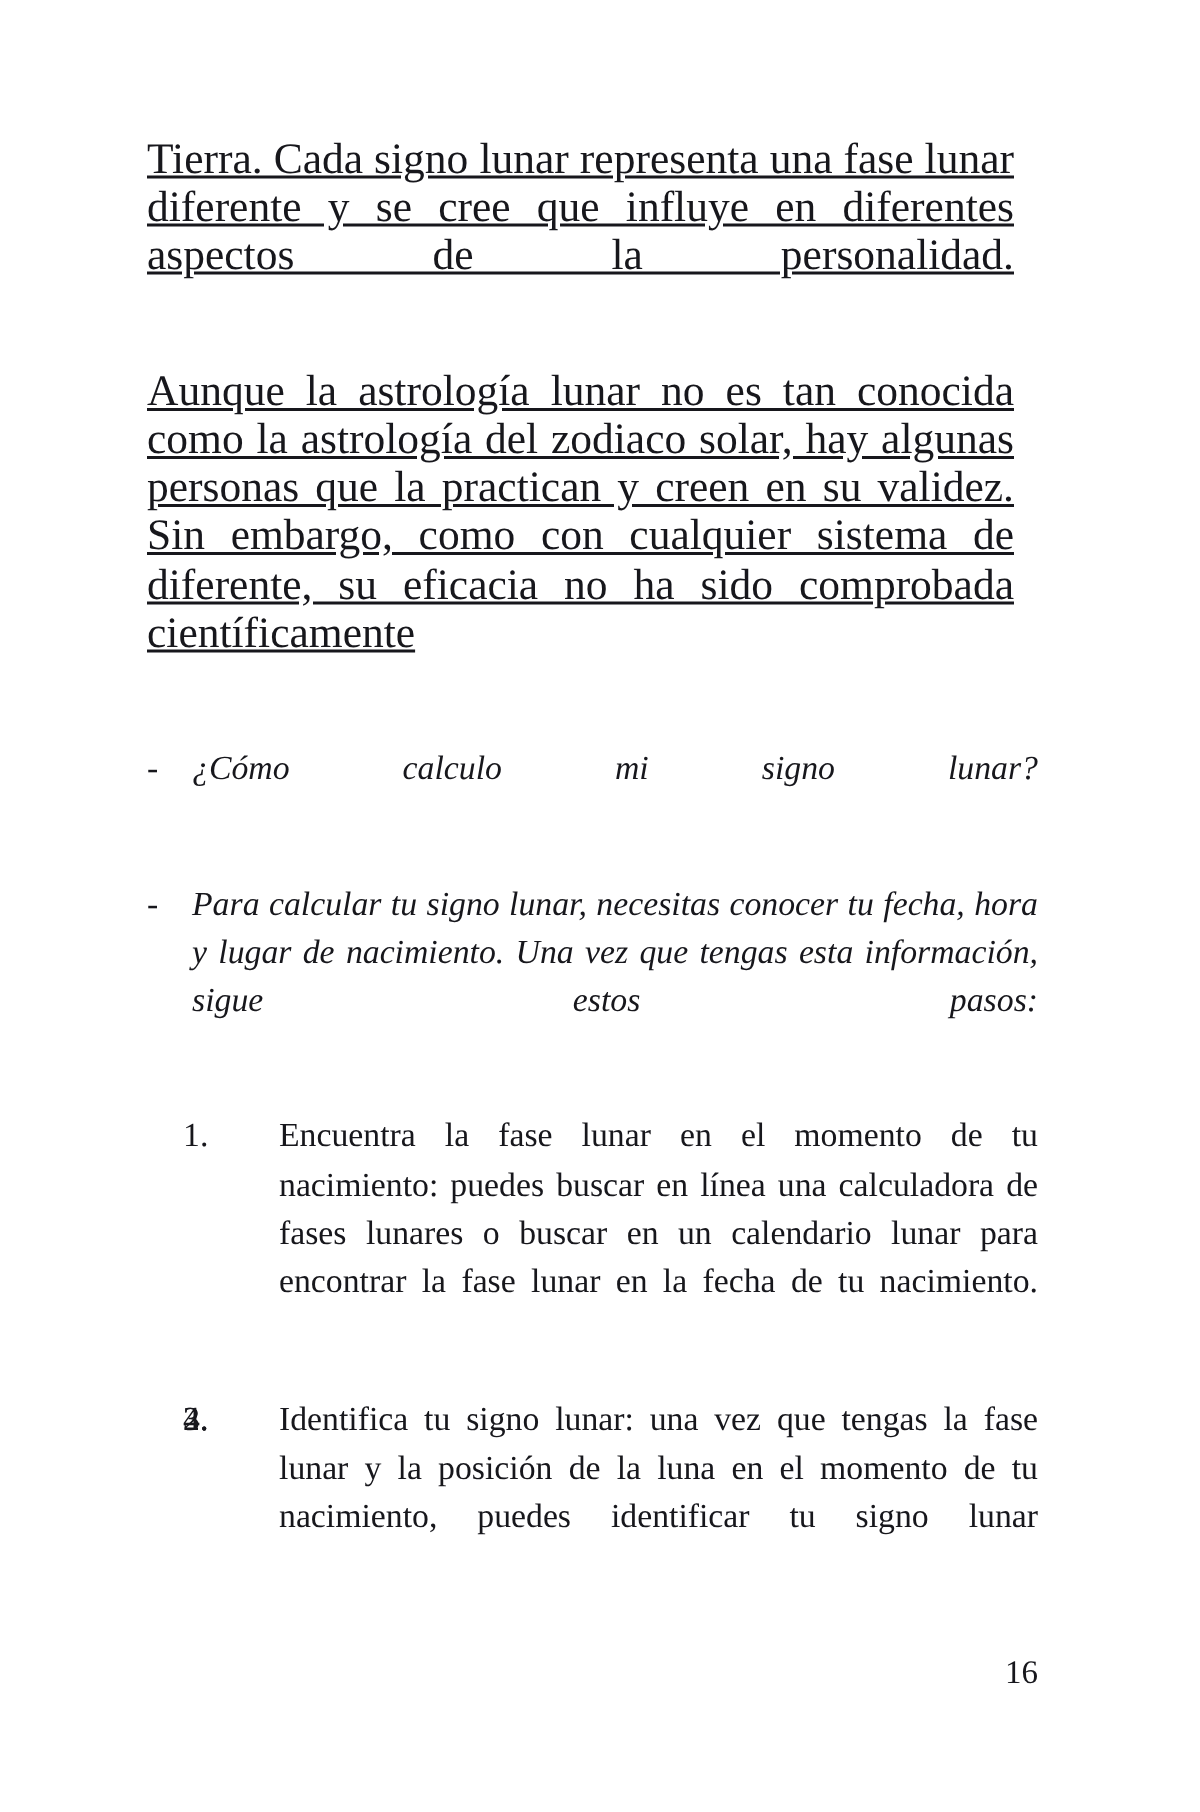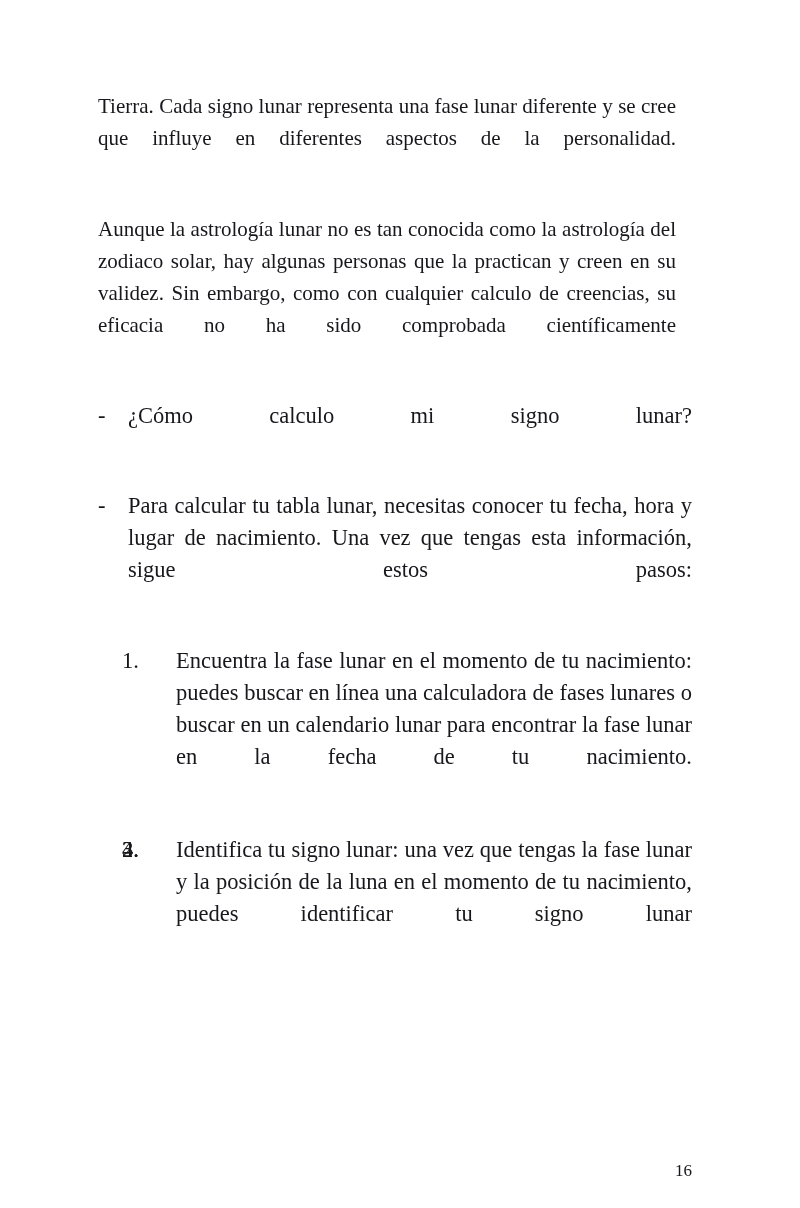--- a/index.html
+++ b/index.html
@@ -17,27 +17,28 @@
     font-family: "Liberation Serif", "DejaVu Serif", serif;
     color: #17171c;
   }
   .content {
     position: absolute;
     left: 98px;
     top: 90px;
     width: 594px;
   }
   .para {
-    font-size: 21px;
+    font-size: 29px;
     line-height: 32.2px;
     text-align: justify;
     text-justify: inter-word;
     margin: 0 16px 26px 0;
     -webkit-hyphens: none;
     hyphens: none;
+    text-decoration: underline;
   }
   .para:last-child {
     margin-bottom: 0;
   }
   
   .dash-list {
     list-style: none;
     margin: 0;
     padding: 0;
   }
@@ -54,20 +55,21 @@
     left: 0;
     top: 0;
     width: 20px;
     font-size: 22.5px;
     line-height: 32.2px;
     text-align: left;
   }
   .dash-item .dash-text {
     display: block;
     text-align: justify;
+    font-style: italic;
   }
   
   .num-list {
     list-style: none;
     margin: 18px 0 0 0;
     padding: 0;
   }
   .num-item {
     position: relative;
     margin: 0 0 28px 0;
@@ -84,58 +86,59 @@
     top: 0;
     width: 40px;
     text-align: left;
     font-size: 22.5px;
     line-height: 32.2px;
   }
   .num-item .num-text {
     display: block;
     text-align: justify;
     text-justify: inter-word;
+    margin-left: 10px;
   }
   
   .num-text::after,
   .dash-text::after,
   .para::after {
     content: "";
     display: inline-block;
     width: 100%;
   }
   .page-number {
     position: absolute;
     right: 108px;
-    top: 1156px;
-    font-size: 17px;
+    top: 1100px;
+    font-size: 22px;
     line-height: 30px;
     text-align: left;
     color: #17171c;
   }
 </style>
 </head>
 <body>
 
 <div class="page">
 
   <div class="content">
 
     <p class="para">Tierra. Cada signo lunar representa una fase lunar diferente y se cree que influye en diferentes aspectos de la personalidad.</p>
 
-    <p class="para">Aunque la astrología lunar no es tan conocida como la astrología del zodiaco solar, hay algunas personas que la practican y creen en su validez. Sin embargo, como con cualquier calculo de creencias, su eficacia no ha sido comprobada científicamente</p>
+    <p class="para">Aunque la astrología lunar no es tan conocida como la astrología del zodiaco solar, hay algunas personas que la practican y creen en su validez. Sin embargo, como con cualquier sistema de diferente, su eficacia no ha sido comprobada científicamente</p>
 
     <ul class="dash-list">
       <li class="dash-item">
         <span class="marker">-</span>
         <span class="dash-text">¿Cómo calculo mi signo lunar?</span>
       </li>
       <li class="dash-item">
         <span class="marker">-</span>
-        <span class="dash-text">Para calcular tu tabla lunar, necesitas conocer tu fecha, hora y lugar de nacimiento. Una vez que tengas esta información, sigue estos pasos:</span>
+        <span class="dash-text">Para calcular tu signo lunar, necesitas conocer tu fecha, hora y lugar de nacimiento. Una vez que tengas esta información, sigue estos pasos:</span>
       </li>
     </ul>
 
     <ol class="num-list">
       <li class="num-item">
         <span class="num-marker">1.</span>
         <span class="num-text">Encuentra la fase lunar en el momento de tu nacimiento: puedes buscar en línea una calculadora de fases lunares o buscar en un calendario lunar para encontrar la fase lunar en la fecha de tu nacimiento.</span>
       </li>
       <li class="num-item">
         <span class="num-marker">2.</span>

